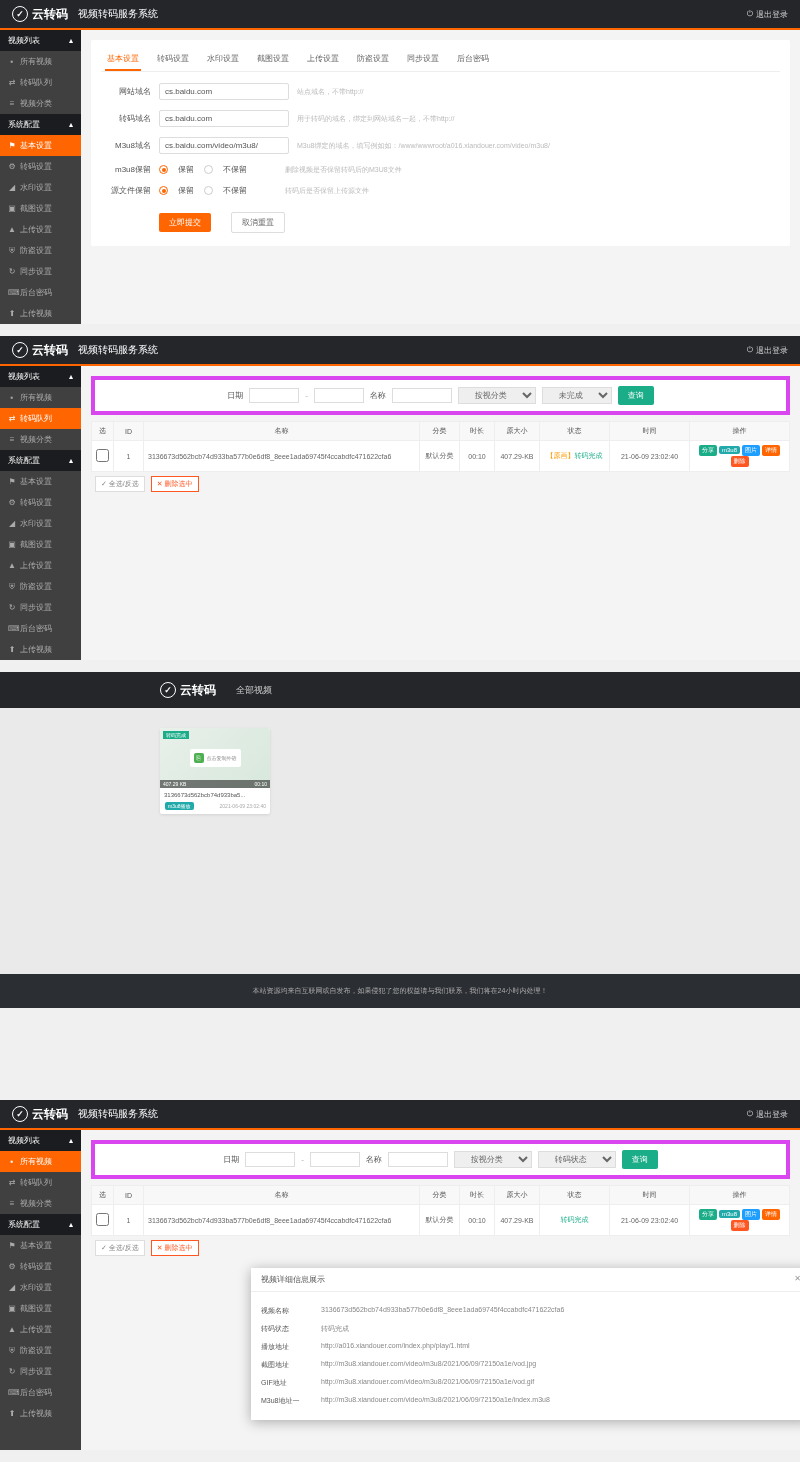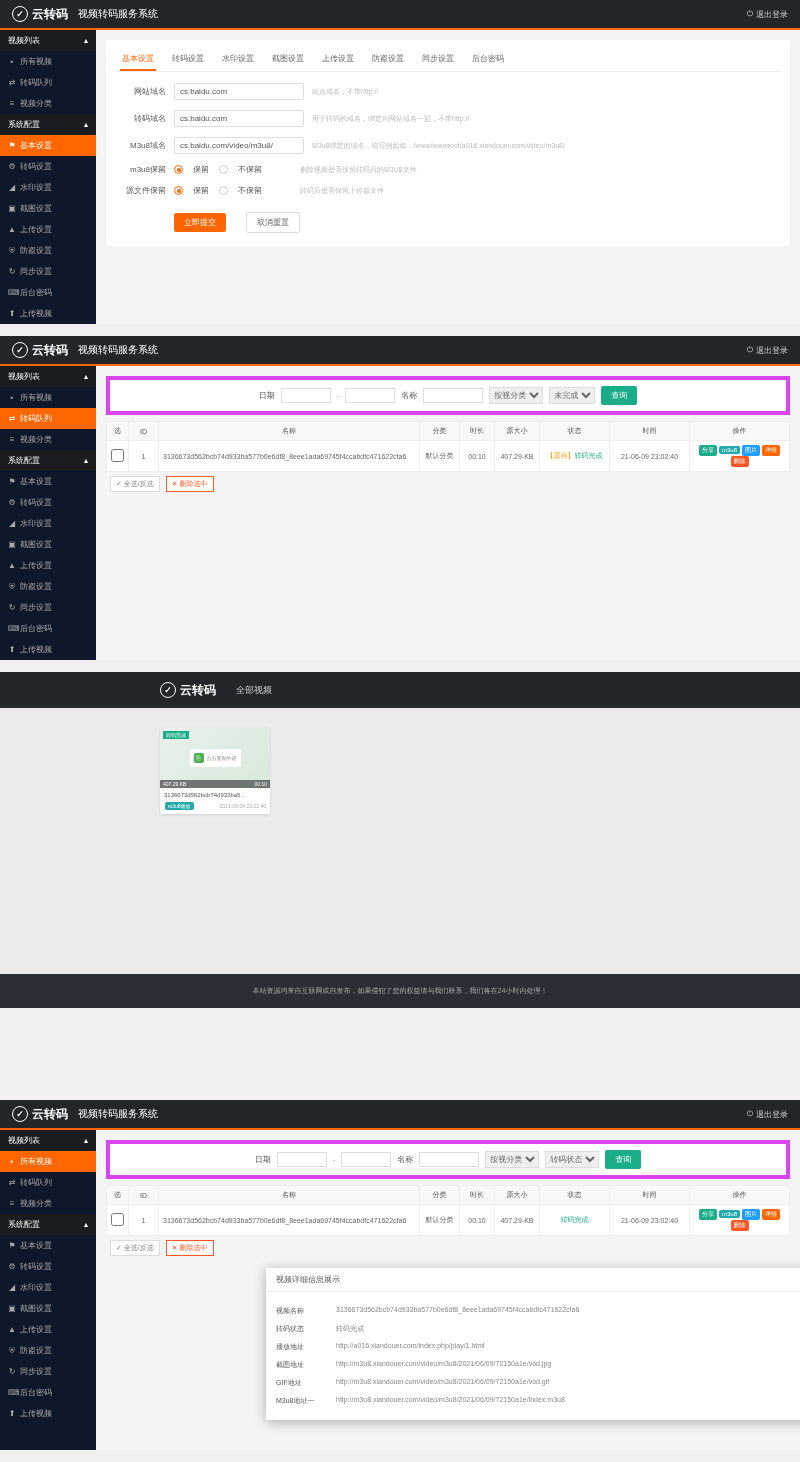--- a/index.html
+++ b/index.html
@@ -4,21 +4,21 @@
 <style>
 *{margin:0;padding:0;box-sizing:border-box;font-family:"Microsoft YaHei",Arial,sans-serif}
 body{background:#f0f0f0;font-size:10px}
 .screenshot{width:800px;background:#fff;margin-bottom:12px}
 .header{background:#24262a;height:28px;display:flex;align-items:center;justify-content:space-between;padding:0 12px;color:#fff}
 .logo{display:flex;align-items:center;gap:4px;font-size:12px;font-weight:bold}
 .logo-icon{width:16px;height:16px;border:1.5px solid #fff;border-radius:50%;display:inline-flex;align-items:center;justify-content:center;font-size:9px}
 .logout{font-size:8px;color:#ccc;display:flex;align-items:center;gap:3px}
 .orange-bar{height:2px;background:#ff6500}
 .body-area{display:flex;min-height:280px}
-.sidebar{width:96px;background:#0f172a;color:#bbb;font-size:8px}
+.sidebar{width:81px;background:#404040;color:#bbb;font-size:8px}
 .sidebar-group{background:#1a1c1f;padding:5px 8px;display:flex;justify-content:space-between;align-items:center;color:#fff;font-size:8px}
 .sidebar-item{padding:5px 8px;display:flex;align-items:center;gap:4px;color:#aaa;font-size:8px}
 .sidebar-item.active{background:#ff6500;color:#fff}
 .si-icon{width:8px;display:inline-block;text-align:center}
 .main{flex:1;background:#f4f4f4;padding:10px}
 .card{background:#fff;border-radius:2px;padding:8px 10px}
 .tabs{display:flex;gap:14px;border-bottom:1px solid #eee;padding:0 4px 0}
 .tab{padding:5px 2px;font-size:8px;color:#666;cursor:pointer}
 .tab.active{color:#ff6500;border-bottom:2px solid #ff6500}
 .form-row{display:flex;align-items:center;padding:5px 0;gap:8px}
@@ -29,21 +29,21 @@
 .radio{width:9px;height:9px;border:1px solid #ccc;border-radius:50%;display:inline-flex;align-items:center;justify-content:center}
 .radio.checked{border-color:#ff6500}
 .radio.checked::after{content:'';width:4px;height:4px;background:#ff6500;border-radius:50%}
 .btn{padding:4px 10px;font-size:8px;border:none;border-radius:2px;cursor:pointer}
 .btn-primary{background:#ff6500;color:#fff}
 .btn-default{background:#fff;color:#666;border:1px solid #ddd}
 .btn-success{background:#1aad88;color:#fff}
 .filter-bar{display:flex;align-items:center;gap:6px;padding:6px;justify-content:center;background:#fff;border:4px solid #d946ef;margin-bottom:6px}
 .filter-bar label{font-size:8px;color:#555}
 .filter-input{width:50px;padding:2px 4px;font-size:8px;border:1px solid #ddd}
-.filter-select{padding:2px 0;font-size:8px;border:1px solid #ddd;color:#666}
+.filter-select{padding:2px 12px;font-size:8px;border:1px solid #ddd;color:#666}
 table{width:100%;border-collapse:collapse;font-size:7px;background:#fff}
 th{background:#f8f8f8;padding:4px;border:1px solid #eee;color:#555;font-weight:normal}
 td{padding:4px;border:1px solid #eee;text-align:center;color:#666}
 .badge{display:inline-block;padding:1px 3px;border-radius:2px;font-size:6px;color:#fff;margin:0 1px}
 .badge-green{background:#1aad88}
 .badge-orange{background:#ff6500}
 .badge-red{background:#ff5722}
 .badge-blue{background:#1e9fff}
 .badge-teal{background:#2aa}
 .bulk-bar{padding:4px;display:flex;gap:6px;align-items:center}

